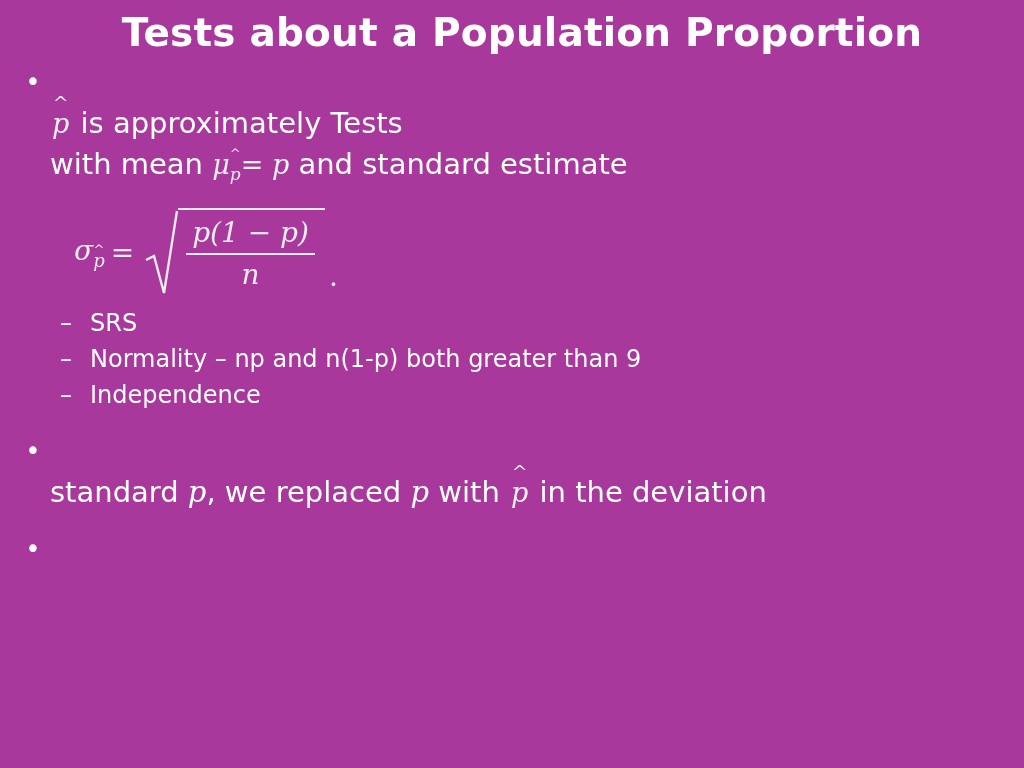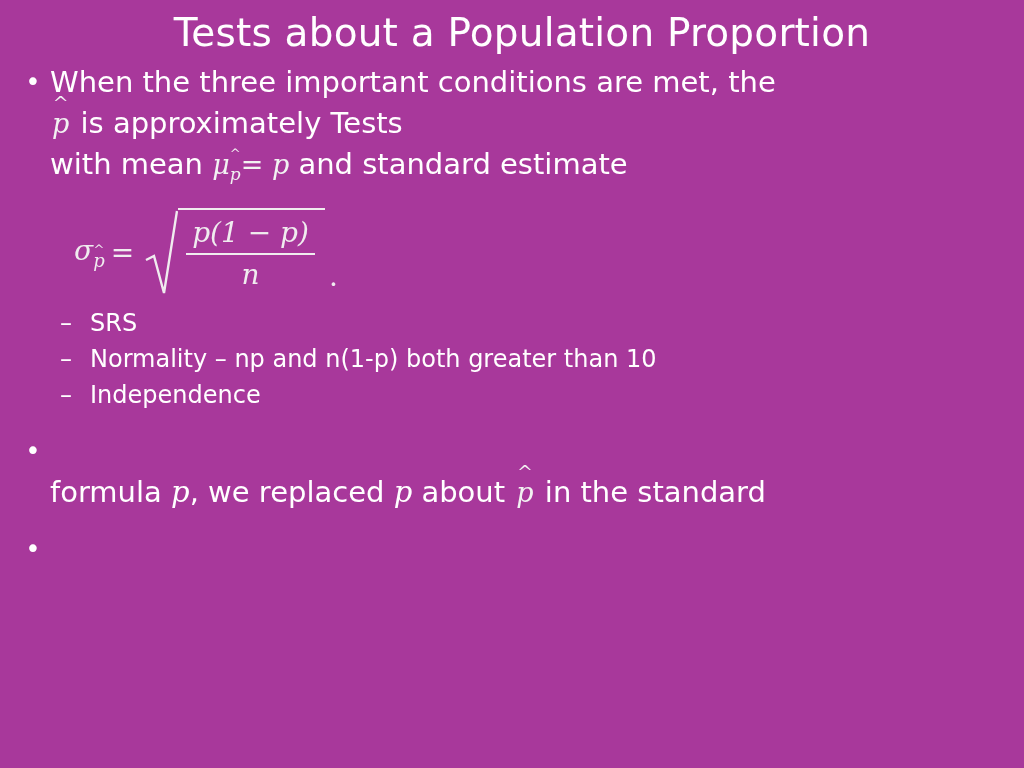--- a/index.html
+++ b/index.html
@@ -18,21 +18,21 @@
     position: relative;
     width: 1024px;
     height: 768px;
     background: #a8389b;
     box-sizing: border-box;
   }
   .slide-title {
     text-align: center;
     font-size: 39px;
     line-height: 46px;
-    font-weight: normal;
+    font-weight: bold;
     margin: 10px 0 0 0;
     padding: 0 40px 0 60px;
     letter-spacing: 0.2px;
   }
   .body {
     padding: 6px 24px 0 16px;
   }
   .bullet {
     display: flex;
     align-items: flex-start;
@@ -189,21 +189,21 @@
 
 <div class="slide">
 
   <h1 class="slide-title">Tests about a Population Proportion</h1>
 
   <div class="body">
 
     <div class="bullet">
       <span class="bullet-dot">•</span>
       <span class="bullet-text">
-        <span>When the three important conditions are met, the</span><br>
+        <br>
         <span class="phat"><span class="hat">^</span><span>p</span></span>
         <span>is approximately Tests</span><br>
         <span>with mean</span>
         <span class="mu-block"><span>μ</span><span class="sub"><span class="hat">^</span><span>p</span></span><span>=</span>&nbsp;<span>p</span></span>
         <span>and standard estimate</span>
       </span>
     </div>
 
     <div class="formula">
       <span class="sigma-lhs"><span>σ</span><span class="sub"><span class="hat">^</span><span>p</span></span></span>
@@ -222,37 +222,37 @@
       </span>
       <span class="period">.</span>
     </div>
 
     <div class="sub-bullet">
       <span class="dash">–</span>
       <span class="sub-text">SRS</span>
     </div>
     <div class="sub-bullet">
       <span class="dash">–</span>
-      <span class="sub-text">Normality – np and n(1-p) both greater than 10</span>
+      <span class="sub-text">Normality – np and n(1-p) both greater than 9</span>
     </div>
     <div class="sub-bullet">
       <span class="dash">–</span>
       <span class="sub-text">Independence</span>
     </div>
 
     <div class="bullet" style="margin-top:18px;">
       <span class="bullet-dot">•</span>
       <span class="bullet-text">
         <br>
-        <span>formula</span>
+        <span>standard</span>
         <span class="it">p</span><span>, we replaced</span>
         <span class="it">p</span>
-        <span>about</span>
+        <span>with</span>
         <span class="phat"><span class="hat">^</span><span>p</span></span>
-        <span>in the standard</span><br>
+        <span>in the deviation</span><br>
       </span>
     </div>
 
     <div class="empty-bullet">
       <span class="bullet-dot">•</span>
       <span class="bullet-text"></span>
     </div>
 
   </div>
 </div>

